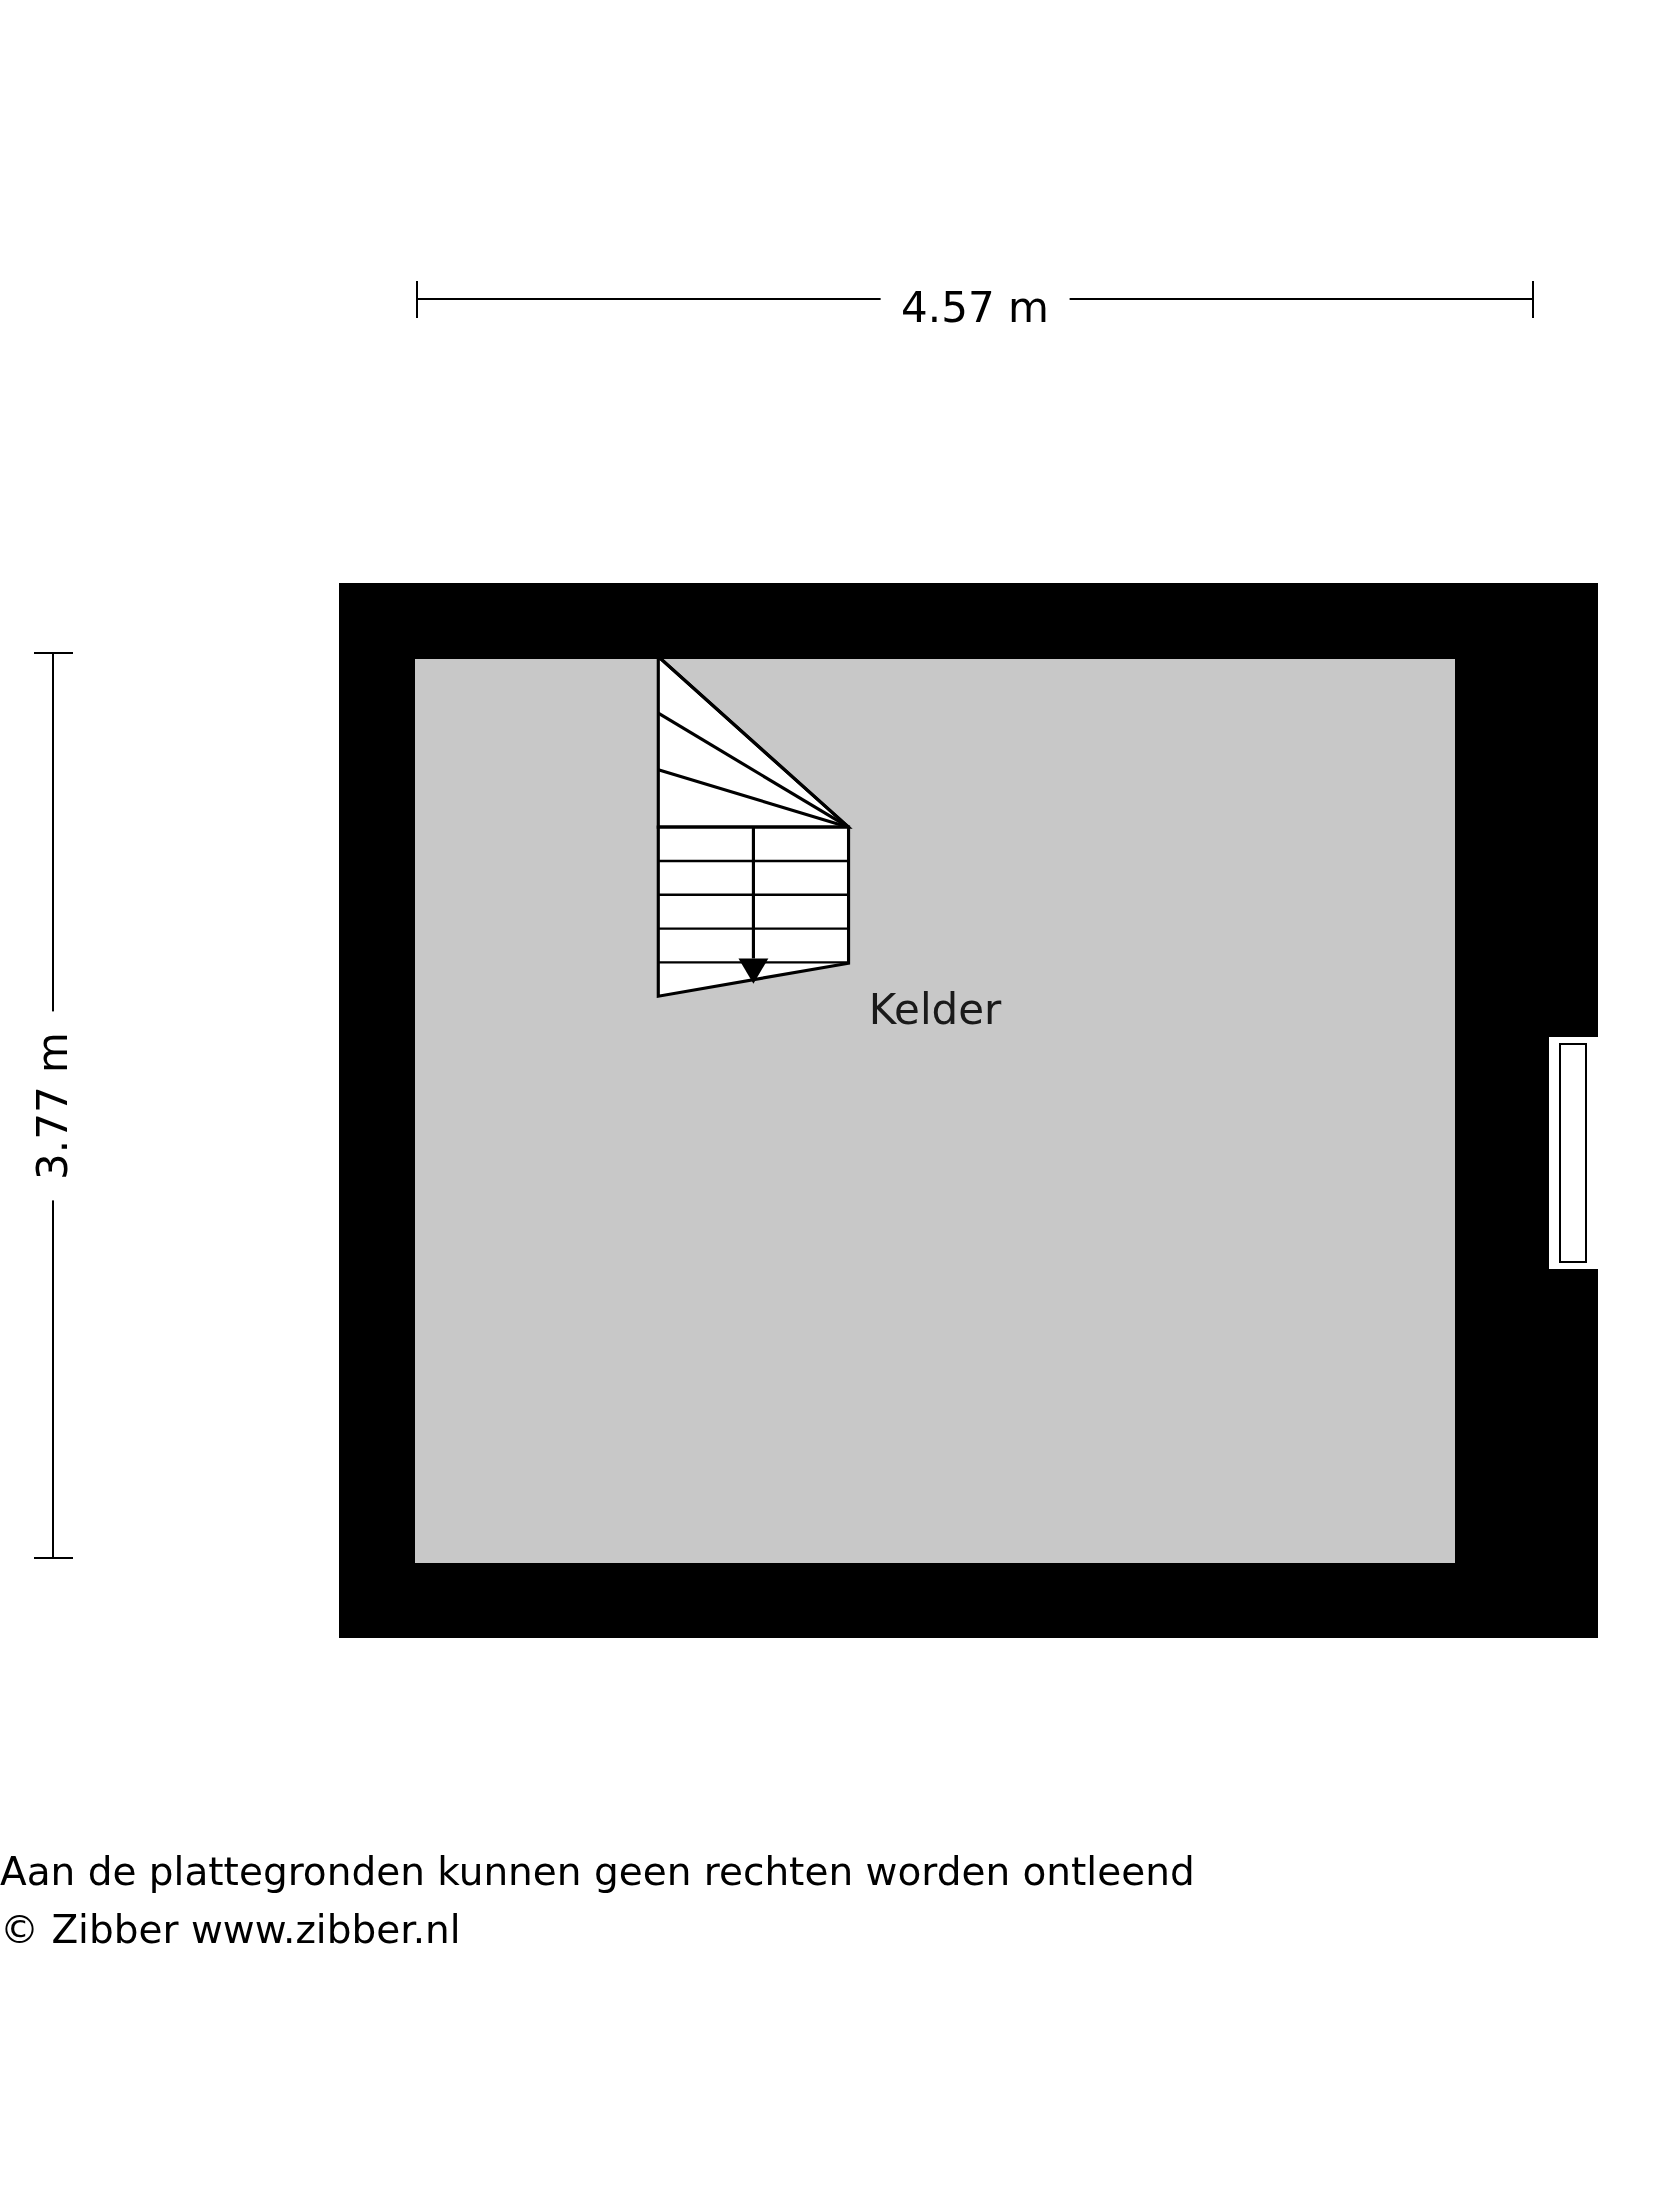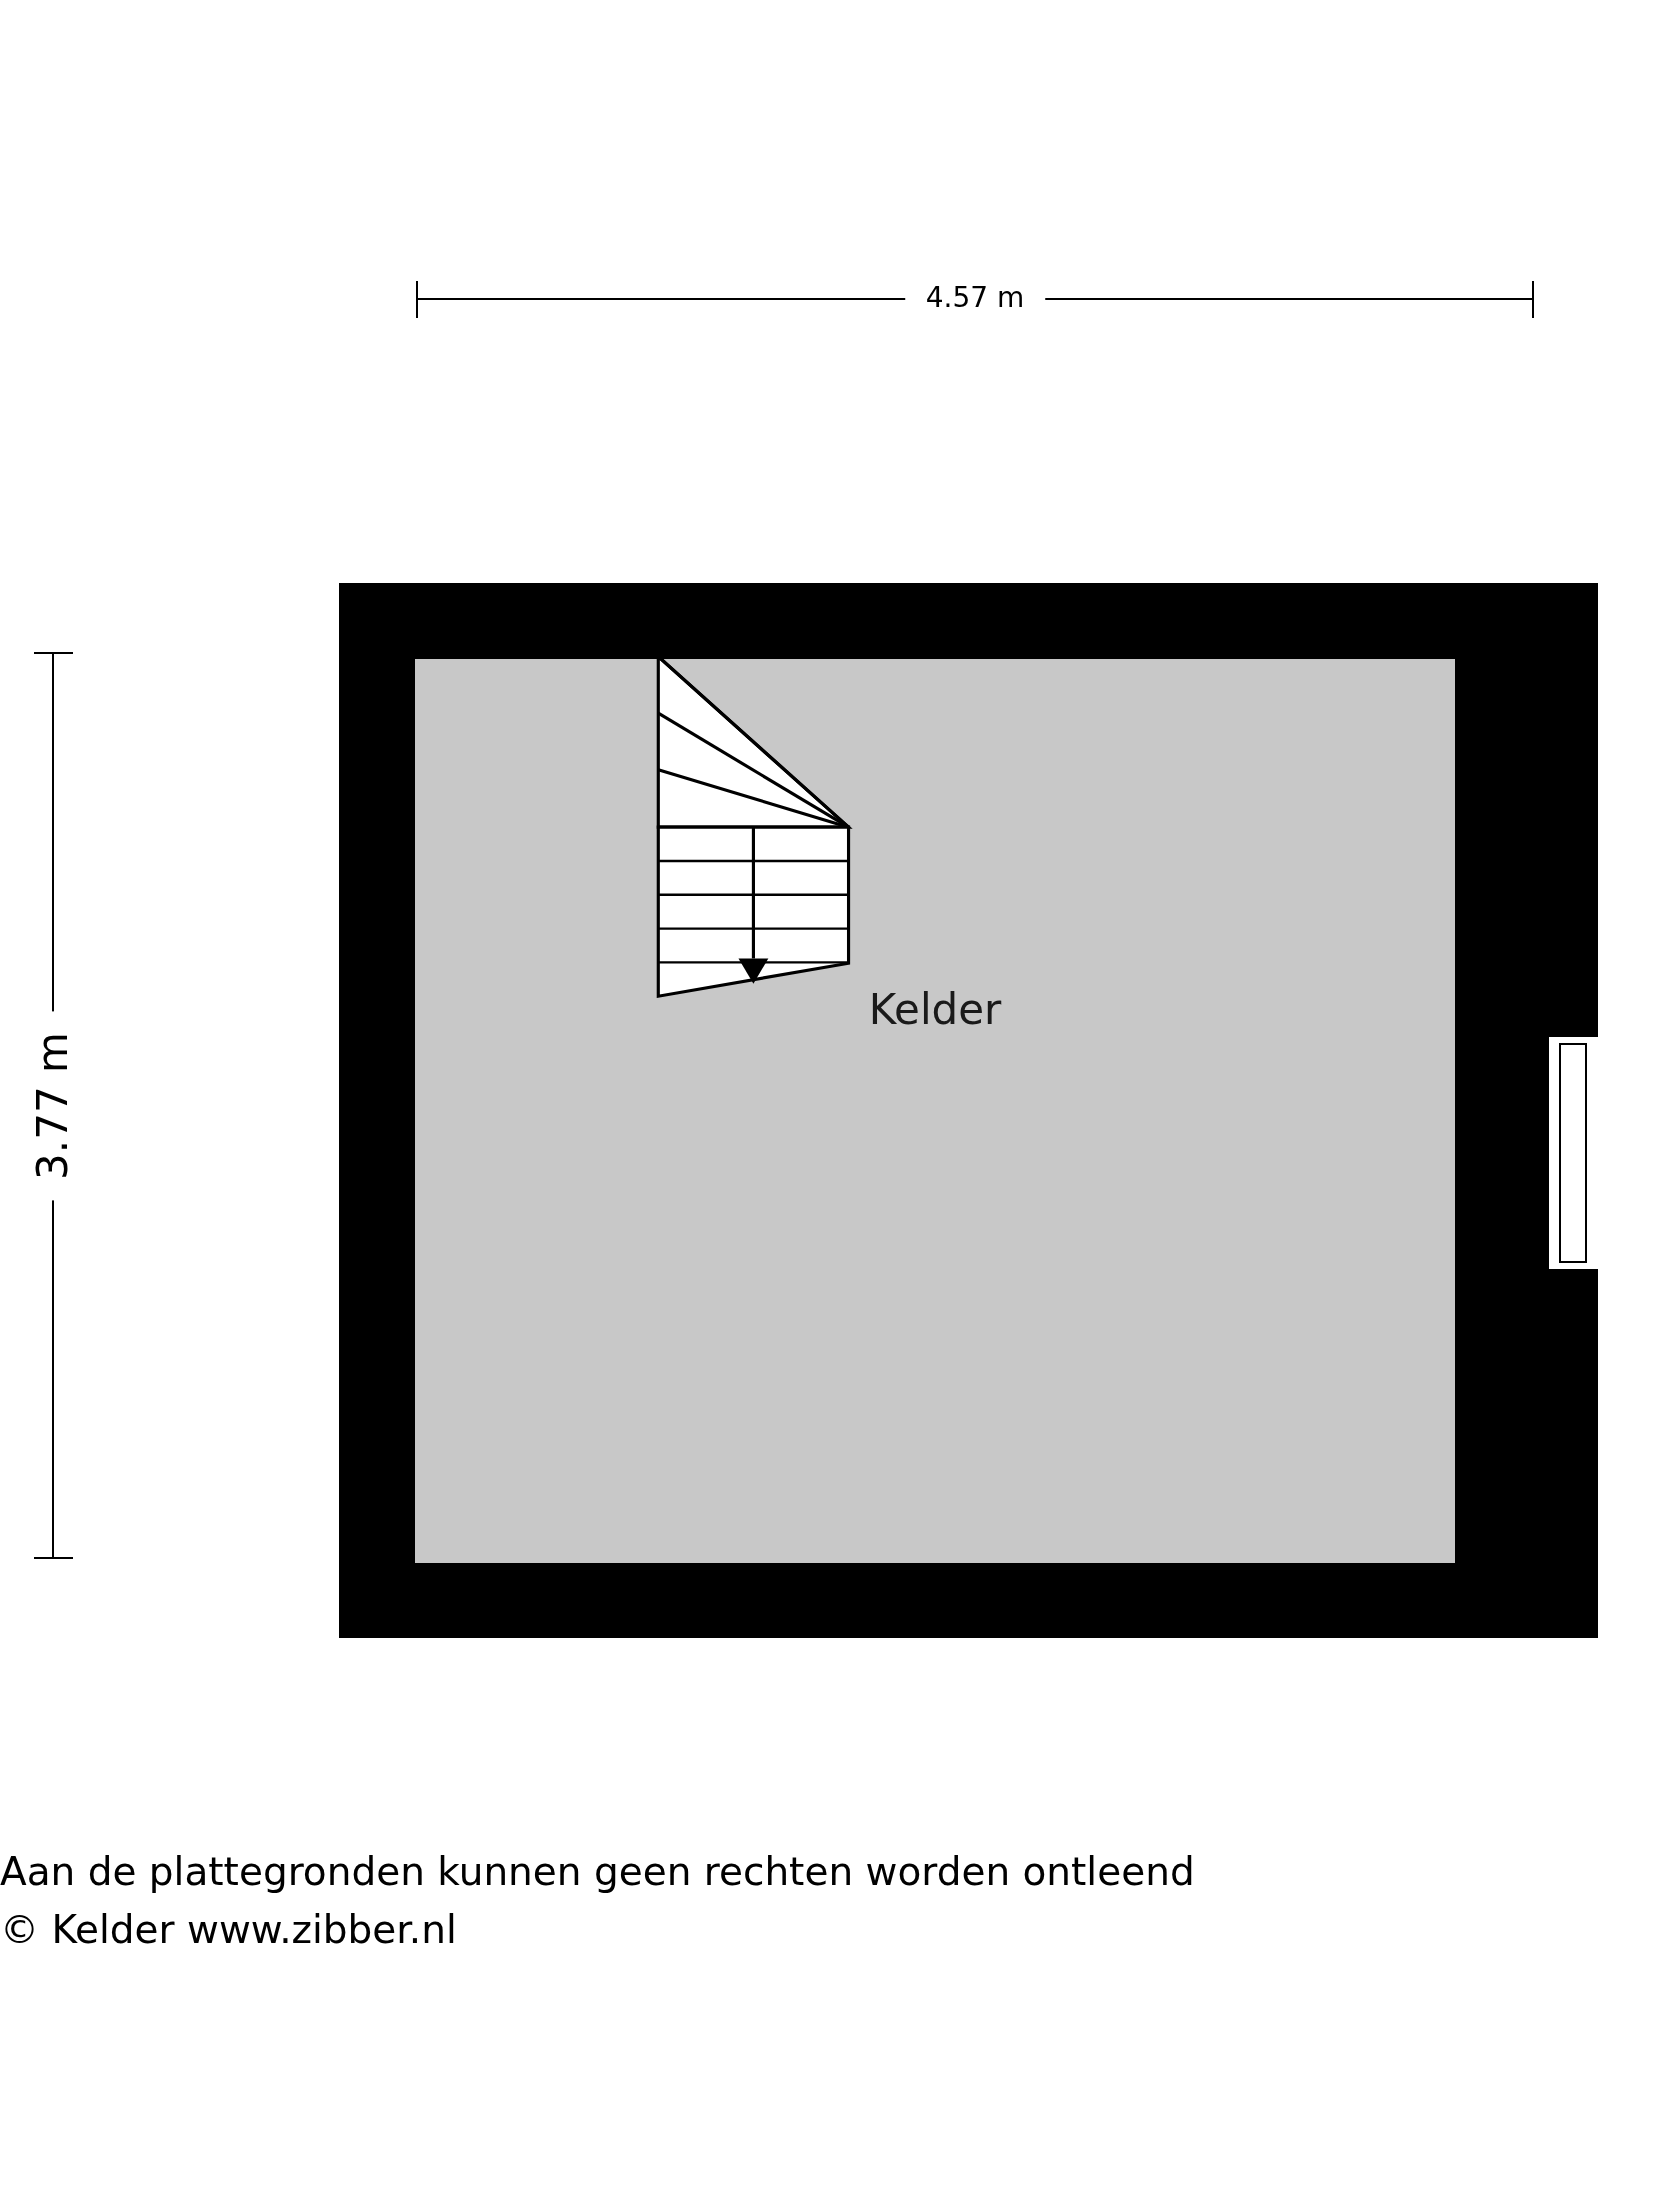--- a/index.html
+++ b/index.html
@@ -37,25 +37,25 @@
     top: 20.5px;
     width: 2.4px;
     height: 37px;
     background: #000;
   }
   .dim-cap-h.left { left: 0; }
   .dim-cap-h.right { right: 0; }
   .dim-label-h {
     position: absolute;
     left: 50%;
-    top: 4px;
+    top: 14px;
     transform: translateX(-50%);
     background: #ffffff;
     padding: 0 20.5px;
-    font-size: 28px;
+    font-size: 42px;
     line-height: 68px;
     white-space: nowrap;
   }
 
   
   #left-dimension {
     position: absolute;
     left: 7.9px;
     top: 652px;
     width: 102px;
@@ -211,15 +211,15 @@
       <line x1="8" y1="397" x2="250" y2="397" stroke="#000000" stroke-width="3"></line>
 
       <line x1="129" y1="225" x2="129" y2="392" stroke="#000000" stroke-width="4"></line>
       <polygon points="110,392 148,392 129,424" fill="#000000"></polygon>
     </svg>
   </div>
 </div>
 
 <div id="footer">
   <span class="line">Aan de plattegronden kunnen geen rechten worden ontleend</span>
-  <span class="line">© Kelder www.zibber.nl</span>
+  <span class="line">© Zibber www.zibber.nl</span>
 </div>
 
 
 </body></html>

